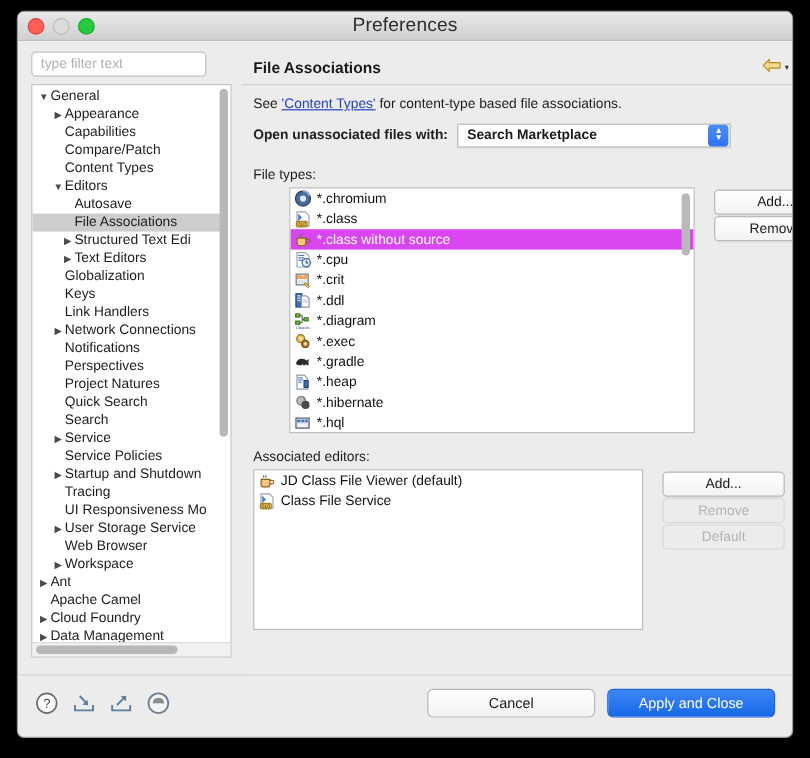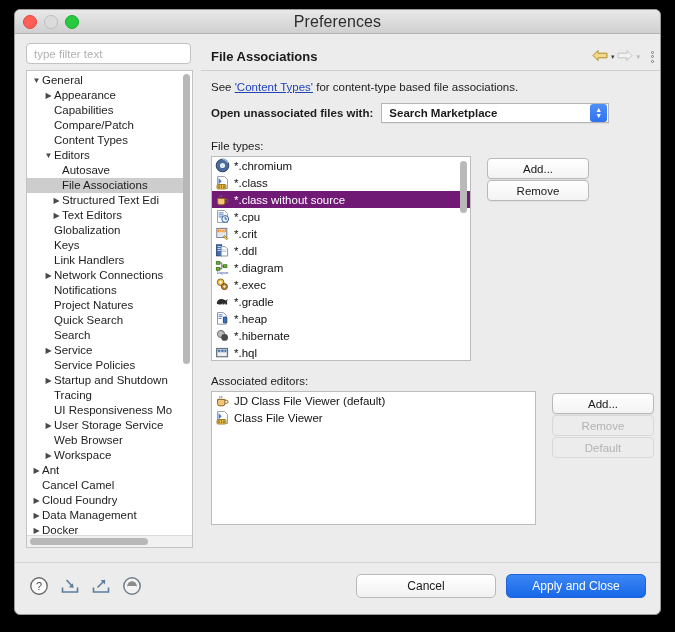--- a/index.html
+++ b/index.html
@@ -67,21 +67,21 @@
     box-sizing: border-box;
   }
 
   
   #leftpane {
     width: 180px;
     padding: 0 0 0 11px;
     box-sizing: border-box;
   }
   #filter-input {
-    width: 165px;
+    width: 146px;
     height: 21px;
     box-sizing: border-box;
     border: 1px solid #c2c2c2;
     border-radius: 4px;
     background: #fff;
     font-size: 11.5px;
     color: #3a3a3a;
     padding: 0 7px;
     outline: none;
     font-family: "Liberation Sans", sans-serif;
@@ -271,33 +271,33 @@
   }
 
   .list-row { display: flex; }
   .listbox {
     background: #fff;
     border: 1px solid #bcbcbc;
     box-sizing: border-box;
     position: relative;
     overflow: hidden;
   }
-  #filetypes-list { width: 260px; height: 205px; }
+  #filetypes-list { width: 338px; height: 205px; margin-left: 30px; }
   #editors-list  { width: 325px; height: 134px; }
 
   .li {
     height: 17px;
     display: flex;
     align-items: center;
     font-size: 11.5px;
     color: #111;
     padding-left: 3px;
     white-space: nowrap;
   }
-  .li.sel { background: #701a75; color: #fff; }
+  .li.sel { background: #d946ef; color: #fff; }
 
   .ficon {
     width: 15px;
     height: 15px;
     flex: 0 0 15px;
     margin-right: 4px;
     position: relative;
   }
 
   .list-vscroll {
@@ -445,20 +445,24 @@
             <div class="tnode ind1">
               <span class="tw">▶</span>
               <span class="tlabel">Network Connections</span>
             </div>
             <div class="tnode ind1">
               <span class="tw"></span>
               <span class="tlabel">Notifications</span>
             </div>
             <div class="tnode ind1">
               <span class="tw"></span>
+              <span class="tlabel">Perspectives</span>
+            </div>
+            <div class="tnode ind1">
+              <span class="tw"></span>
               <span class="tlabel">Project Natures</span>
             </div>
             <div class="tnode ind1">
               <span class="tw"></span>
               <span class="tlabel">Quick Search</span>
             </div>
             <div class="tnode ind1">
               <span class="tw"></span>
               <span class="tlabel">Search</span>
             </div>
@@ -493,21 +497,21 @@
             <div class="tnode ind1">
               <span class="tw">▶</span>
               <span class="tlabel">Workspace</span>
             </div>
             <div class="tnode ind0">
               <span class="tw">▶</span>
               <span class="tlabel">Ant</span>
             </div>
             <div class="tnode ind0">
               <span class="tw"></span>
-              <span class="tlabel">Cancel Camel</span>
+              <span class="tlabel">Apache Camel</span>
             </div>
             <div class="tnode ind0">
               <span class="tw">▶</span>
               <span class="tlabel">Cloud Foundry</span>
             </div>
             <div class="tnode ind0">
               <span class="tw">▶</span>
               <span class="tlabel">Data Management</span>
             </div>
             <div class="tnode ind0">
@@ -700,21 +704,21 @@
                     </svg></span>
                   <span>JD Class File Viewer (default)</span>
                 </div>
                 <div class="li">
                   <span class="ficon"><svg width="15" height="15" viewBox="0 0 15 15">
                       <path d="M2.5 1.5h7l3 3v9h-10z" fill="#ffffff" stroke="#9aa4b0"></path>
                       <path d="M3.5 3 l3.2 3.2 -3.2 3.2z" fill="#4c7bc4"></path>
                       <rect x="2" y="9.5" width="9" height="4.5" rx="1" fill="#f2c14a" stroke="#a8822a"></rect>
                       <text x="6.5" y="13.2" font-size="4.4" text-anchor="middle" fill="#333" font-family="Liberation Sans, sans-serif">010</text>
                     </svg></span>
-                  <span>Class File Viewer</span>
+                  <span>Class File Service</span>
                 </div>
               </div>
           </div>
           <div class="btncol">
             <div class="btn">Add...</div>
             <div class="btn disabled">Remove</div>
             <div class="btn disabled">Default</div>
           </div>
         </div>
 

